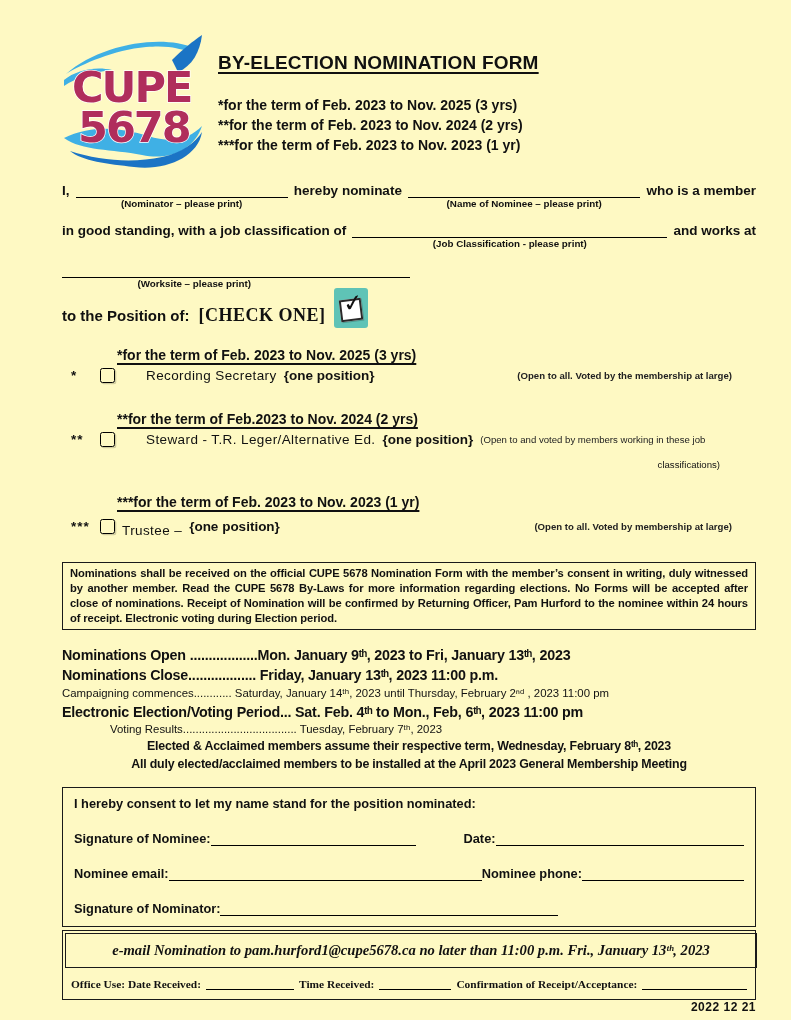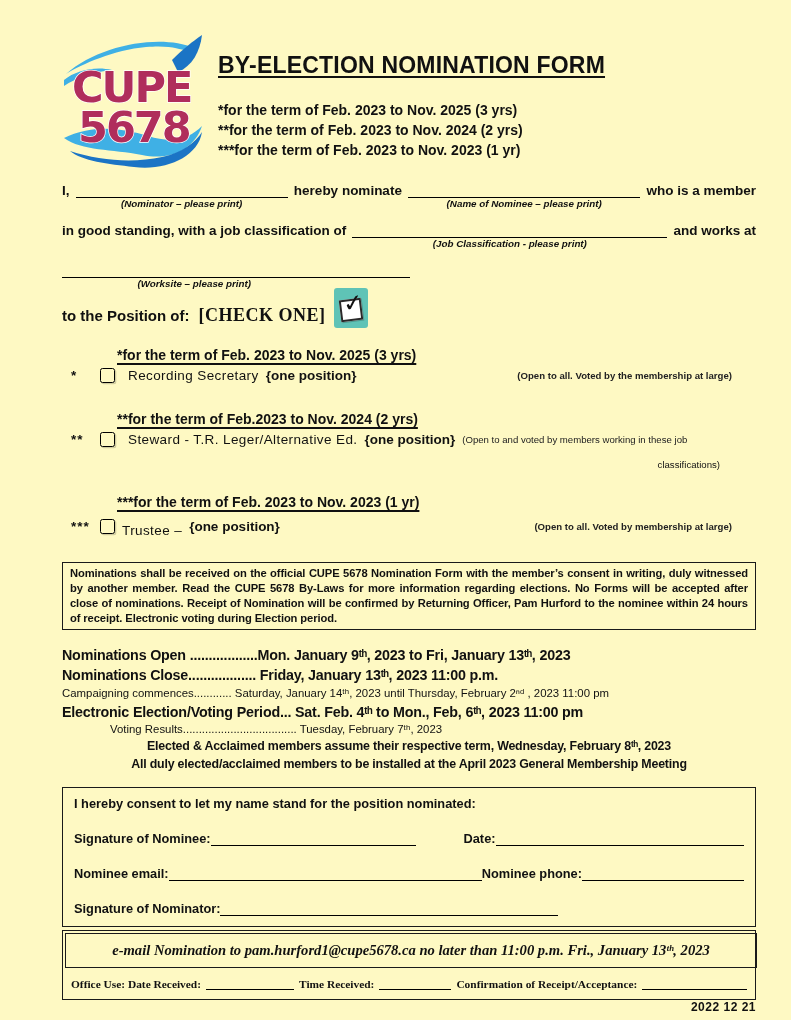--- a/index.html
+++ b/index.html
@@ -3,49 +3,49 @@
 <meta charset="utf-8">
 <style>
   html,body{margin:0;padding:0;background:#fff;}
   body{width:791px;height:1024px;font-family:"Liberation Sans","DejaVu Sans",sans-serif;color:#111;}
   .page{box-sizing:border-box;width:791px;height:1020px;padding:34px 35px 0 62px;overflow:hidden;background:#fef9c3;}
 
   
   .hdr{display:flex;gap:14px;align-items:flex-start;}
   .logo{width:142px;height:134px;flex:0 0 auto;}
   .hdr-right{padding-top:18px;}
-  .form-title{font-size:23px;font-weight:bold;margin:0 0 22px 0;text-decoration:underline;text-decoration-thickness:2px;text-underline-offset:3px;letter-spacing:.2px;}
+  .form-title{font-size:19px;font-weight:bold;margin:0 0 22px 0;text-decoration:underline;text-decoration-thickness:2px;text-underline-offset:3px;letter-spacing:.2px;}
   .term-line{font-size:14px;font-weight:bold;line-height:1.42;}
 
   
   .nom{margin-top:14px;font-size:13.5px;font-weight:bold;}
   .nrow{display:flex;align-items:flex-end;gap:6px;margin-bottom:24px;}
   .nrow .t{white-space:nowrap;}
-  .field{position:relative;display:inline-block;border-bottom:1.6px solid #000;height:15px;font-style:italic;}
+  .field{position:relative;display:inline-block;border-bottom:1.6px solid #000;height:15px;}
   .field .cap{position:absolute;top:16px;left:50%;transform:translateX(-50%);font-size:9.8px;font-weight:bold;white-space:nowrap;color:#111;}
   .f-grow1{flex:1.05;}
   .f-grow2{flex:1.15;}
   .f-grow3{flex:1;}
   .f-worksite{width:348px;}
   .f-worksite .cap{left:38%;}
 
   
   .posline{display:flex;align-items:center;gap:9px;margin-top:16px;}
   .pos-label{font-size:15px;font-weight:bold;}
   .checkone{font-family:"Liberation Serif","DejaVu Serif",serif;font-size:18px;font-weight:bold;letter-spacing:.5px;}
   .checkicon{width:34px;height:40px;background:#5fc3b6;border-radius:3px;position:relative;display:inline-block;margin-top:-14px;}
   .checkicon::before{content:"";position:absolute;left:6px;top:11px;width:18px;height:18px;background:#fff;border:2px solid #2a2a2a;transform:rotate(-7deg);box-shadow:1px 1px 0 #00000033;}
   .checkicon::after{content:"\2713";position:absolute;left:9px;top:1px;font-size:24px;font-weight:bold;color:#111;transform:rotate(-7deg);}
 
   
   .sec-h{margin:19px 0 5px 55px;font-size:14px;font-weight:bold;text-decoration:underline;text-decoration-thickness:1.6px;text-underline-offset:3px;}
   .sec-row{display:flex;align-items:center;gap:7px;padding-left:9px;font-size:13.5px;}
   .stars{font-weight:bold;min-width:22px;letter-spacing:1px;}
   .cb{display:inline-block;width:13px;height:13px;border:1.7px solid #000;border-radius:2.5px;box-shadow:1.3px 1.3px 0 #0000002e;flex:0 0 auto;}
-  .sec-name{letter-spacing:.4px;margin-left:6px;white-space:nowrap;}
+  .sec-name{letter-spacing:.4px;margin-left:24px;white-space:nowrap;}
   .onepos{font-weight:bold;white-space:nowrap;}
   .sec-note{font-size:9.6px;color:#222;white-space:nowrap;}
   .note-right{margin-left:auto;padding-right:24px;font-weight:bold;}
   .note-cont{text-align:right;padding-right:36px;font-size:9.6px;margin-top:12px;}
   .row-tight .sec-name{margin-left:0;margin-top:8px;}
 
   
   .notice{margin-top:24px;border:1.7px solid #1a1a1a;padding:3px 7px;font-size:11.2px;font-weight:bold;line-height:1.34;text-align:justify;letter-spacing:-.1px;}
 
   

